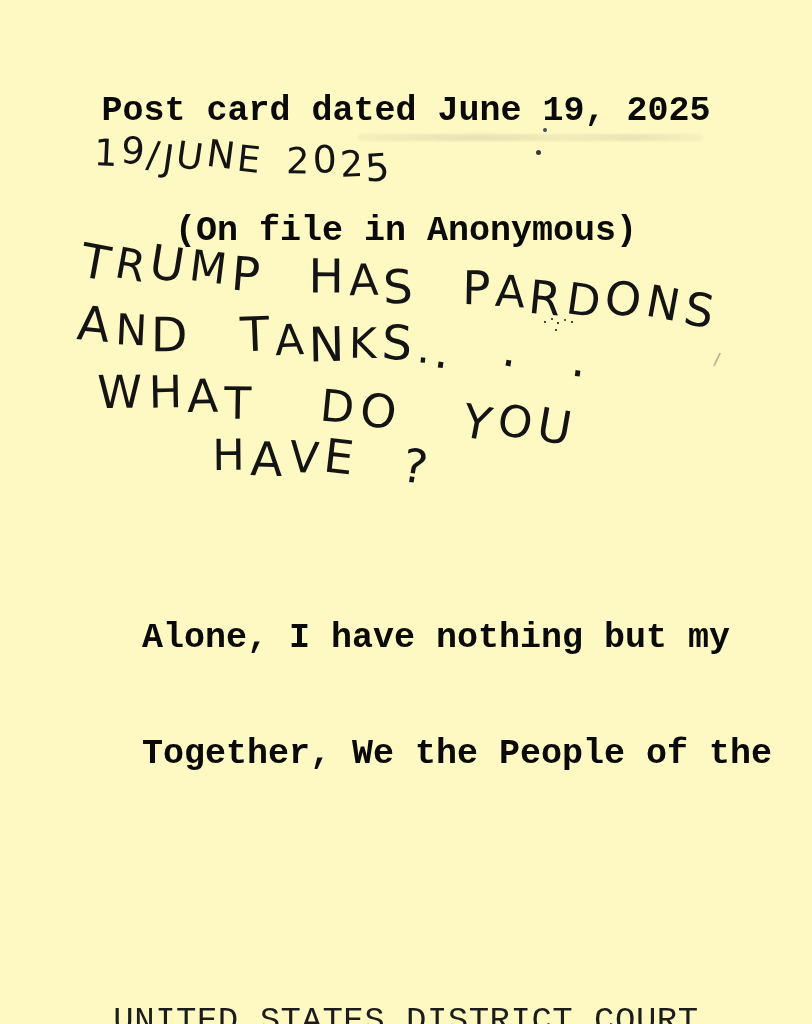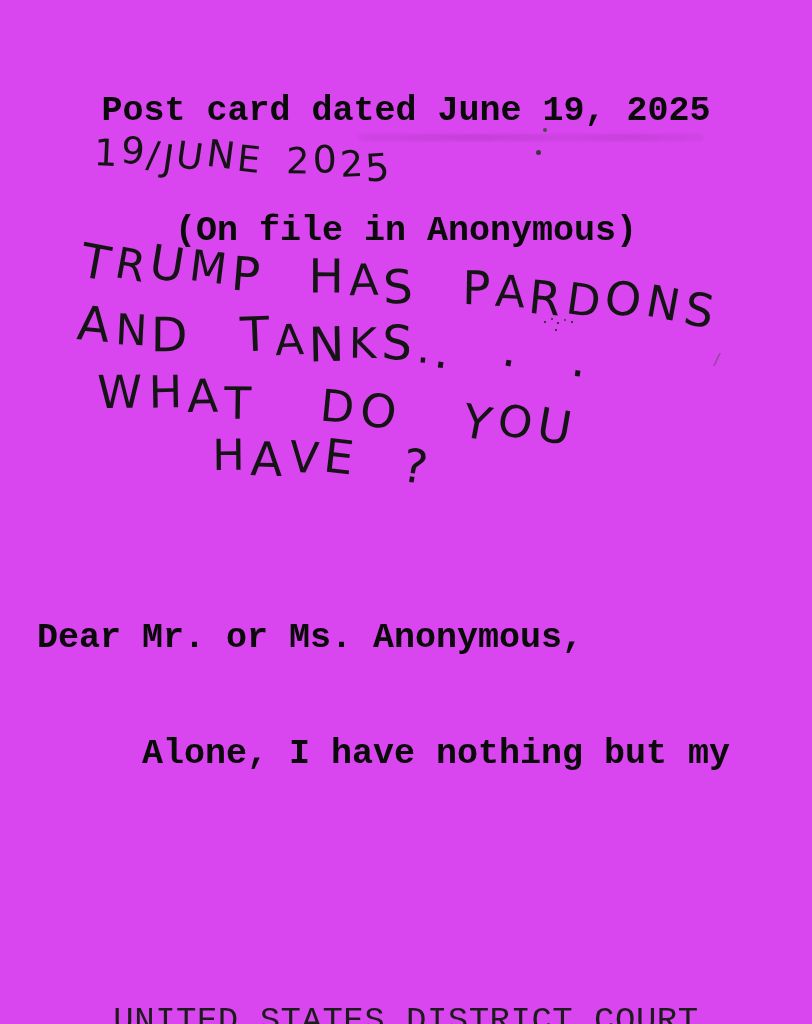--- a/index.html
+++ b/index.html
@@ -4,21 +4,21 @@
 <style>
   html, body {
     margin: 0;
     padding: 0;
     background: #ffffff;
   }
   .page {
     position: relative;
     width: 812px;
     height: 1024px;
-    background: #d946ef;
+    background: #fef9c3;
     overflow: hidden;
     font-family: "Liberation Mono", monospace;
     color: #0a0a0a;
   }
 
   
   .doc-header {
     position: absolute;
     top: 11px;
     left: 0;
@@ -158,22 +158,22 @@
     <div class="hand hand-l4"><span style="transform: translateY(0.66867px) rotate(-3.46629deg) scale(0.954592);">H</span><span style="transform: translateY(2.91602px) rotate(-1.14786deg) scale(1.04374);">A</span><span style="transform: translateY(-0.740921px) rotate(1.37331deg) scale(0.958008);">V</span><span style="transform: translateY(-2.89766px) rotate(3.65192deg) scale(1.04017);">E</span><span style="transform: translateY(0.812717px) rotate(5.28549deg) scale(0.961714);"> </span><span style="transform: translateY(2.87753px) rotate(5.98548deg) scale(1.03633);">?</span></div>
 
     <div class="artifact streak"></div>
     <div class="artifact dot-a"></div>
     <div class="artifact dot-b"></div>
     <div class="artifact smudge"></div>
     <div class="artifact tick"></div>
   </section>
 
   <section class="letter">
-    <div>Dear Mr. or Ms. Anonymous,</div>
     <div>     Alone, I have nothing but my</div>
+    <div>     Together, We the People of the</div>
     
     
     
     
   </section>
 
   <footer class="doc-footer">
     <div>UNITED STATES DISTRICT COURT</div>
     
   </footer>

